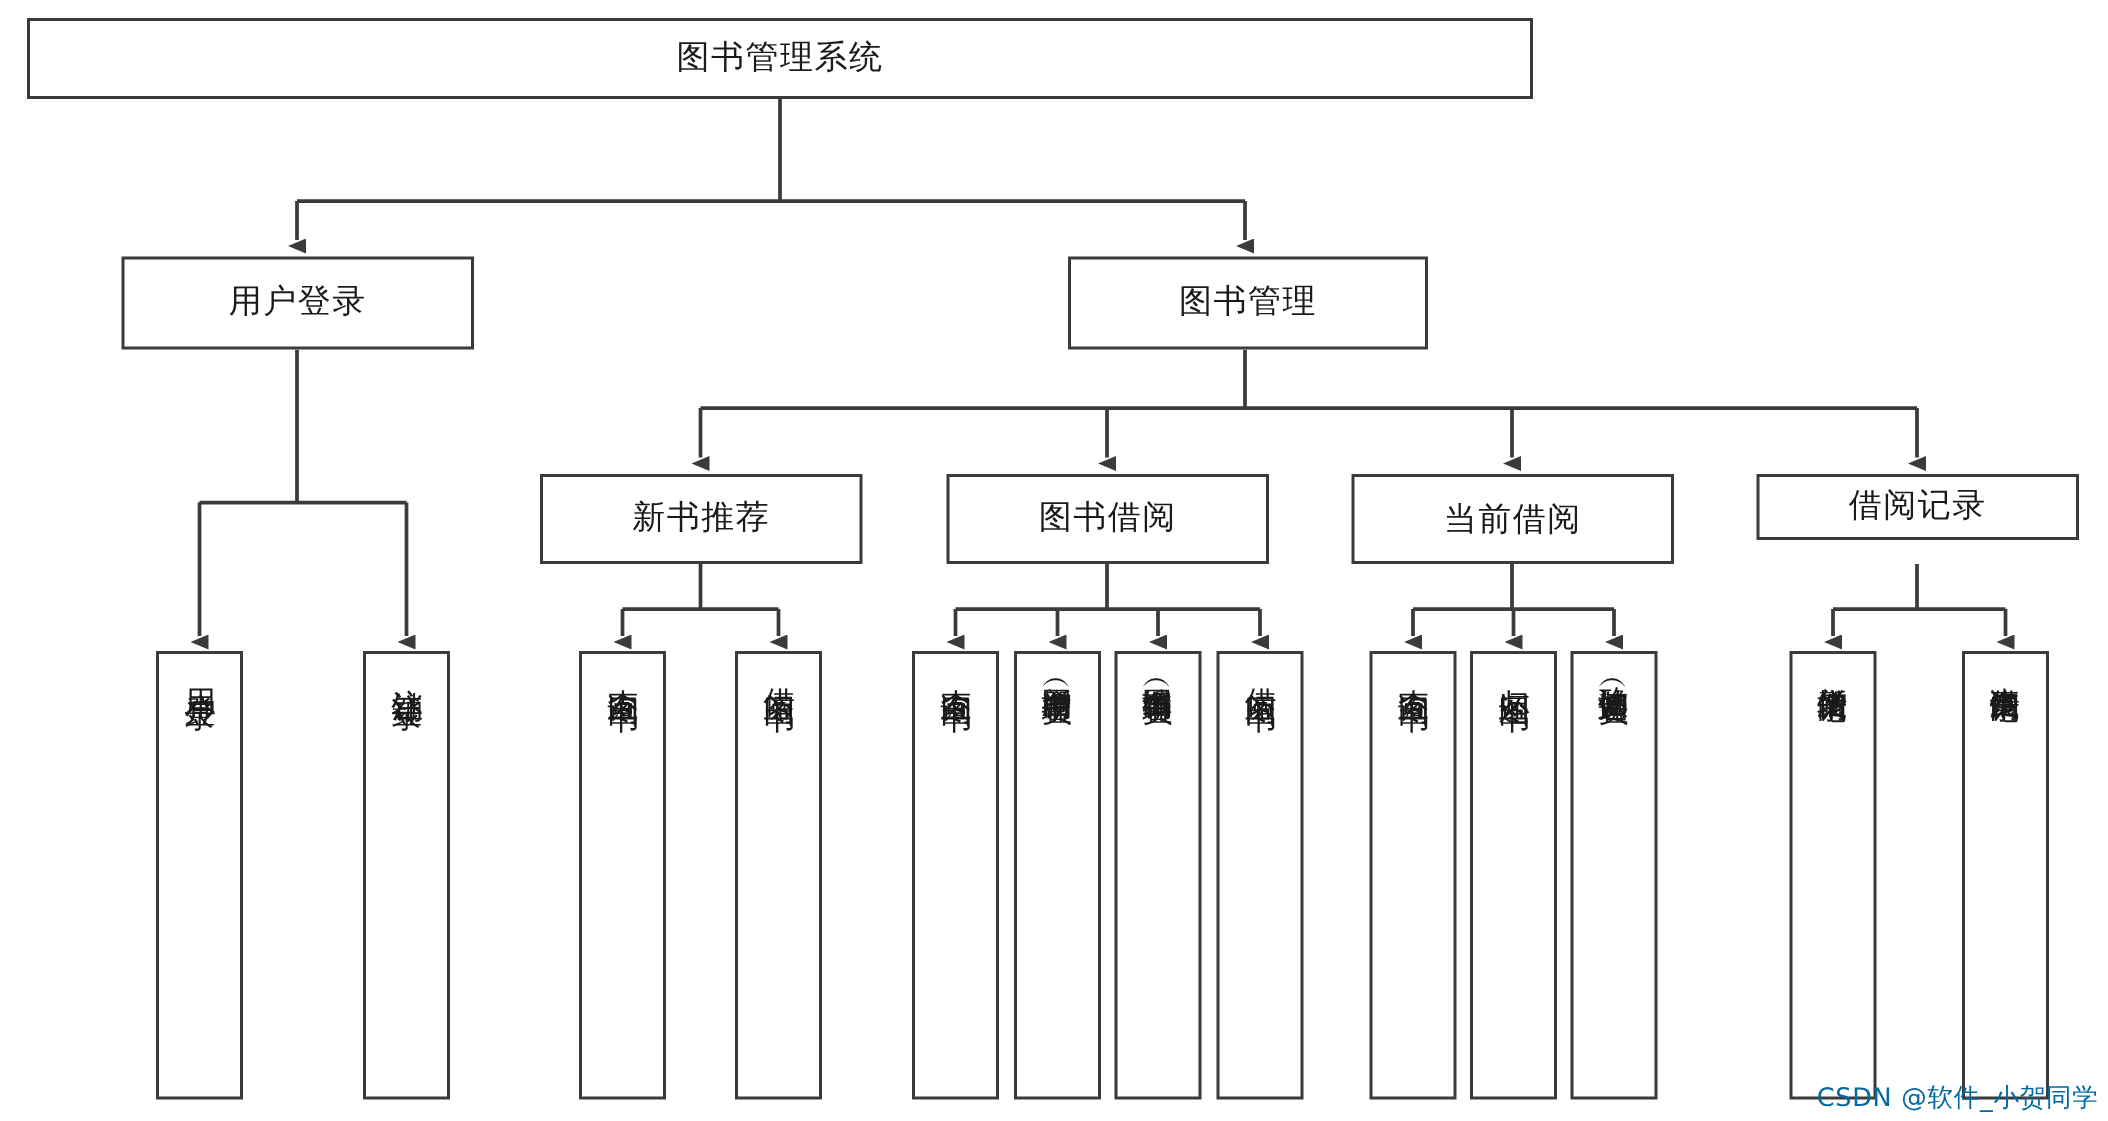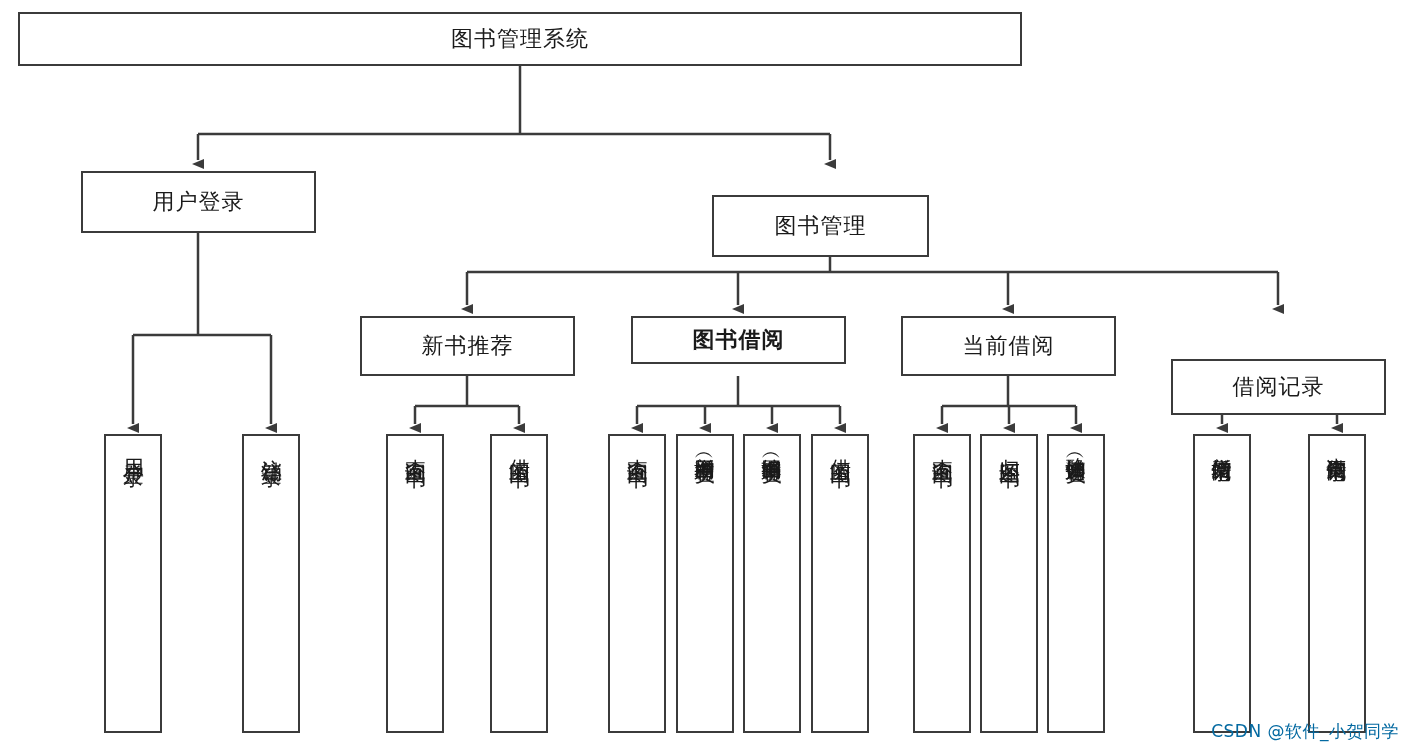--- a/index.html
+++ b/index.html
@@ -127,34 +127,34 @@
     </g>
   </svg>
 
   <div class="node h-node" style="left:18px; top:12px; width:1004px; height:54px;">
     <span class="label">图书管理系统</span>
   </div>
 
   <div class="node h-node" style="left:81px; top:171px; width:235px; height:62px;">
     <span class="label">用户登录</span>
   </div>
-  <div class="node h-node" style="left:712px; top:171px; width:217px; height:62px;margin-top:24px;">
+  <div class="node h-node" style="left:712px; top:171px; width:240px; height:62px;">
     <span class="label">图书管理</span>
   </div>
 
   <div class="node h-node" style="left:360px; top:316px; width:215px; height:60px;">
     <span class="label">新书推荐</span>
   </div>
-  <div class="node h-node" style="left:631px; top:316px; width:215px; height:48px;font-weight:bold;">
+  <div class="node h-node" style="left:631px; top:316px; width:215px; height:60px;">
     <span class="label">图书借阅</span>
   </div>
   <div class="node h-node" style="left:901px; top:316px; width:215px; height:60px;font-family:Liberation Serif, serif;">
     <span class="label">当前借阅</span>
   </div>
-  <div class="node h-node" style="left:1171px; top:316px; width:215px; height:56px;margin-top:43px;">
+  <div class="node h-node" style="left:1171px; top:316px; width:215px; height:44px;">
     <span class="label">借阅记录</span>
   </div>
 
   <div class="node v-node" style="left:104px; top:434px; width:58px; height:299px;">
     <span class="label">用户登录</span>
   </div>
   <div class="node v-node" style="left:242px; top:434px; width:58px; height:299px;">
     <span class="label">注销登录</span>
   </div>
 

